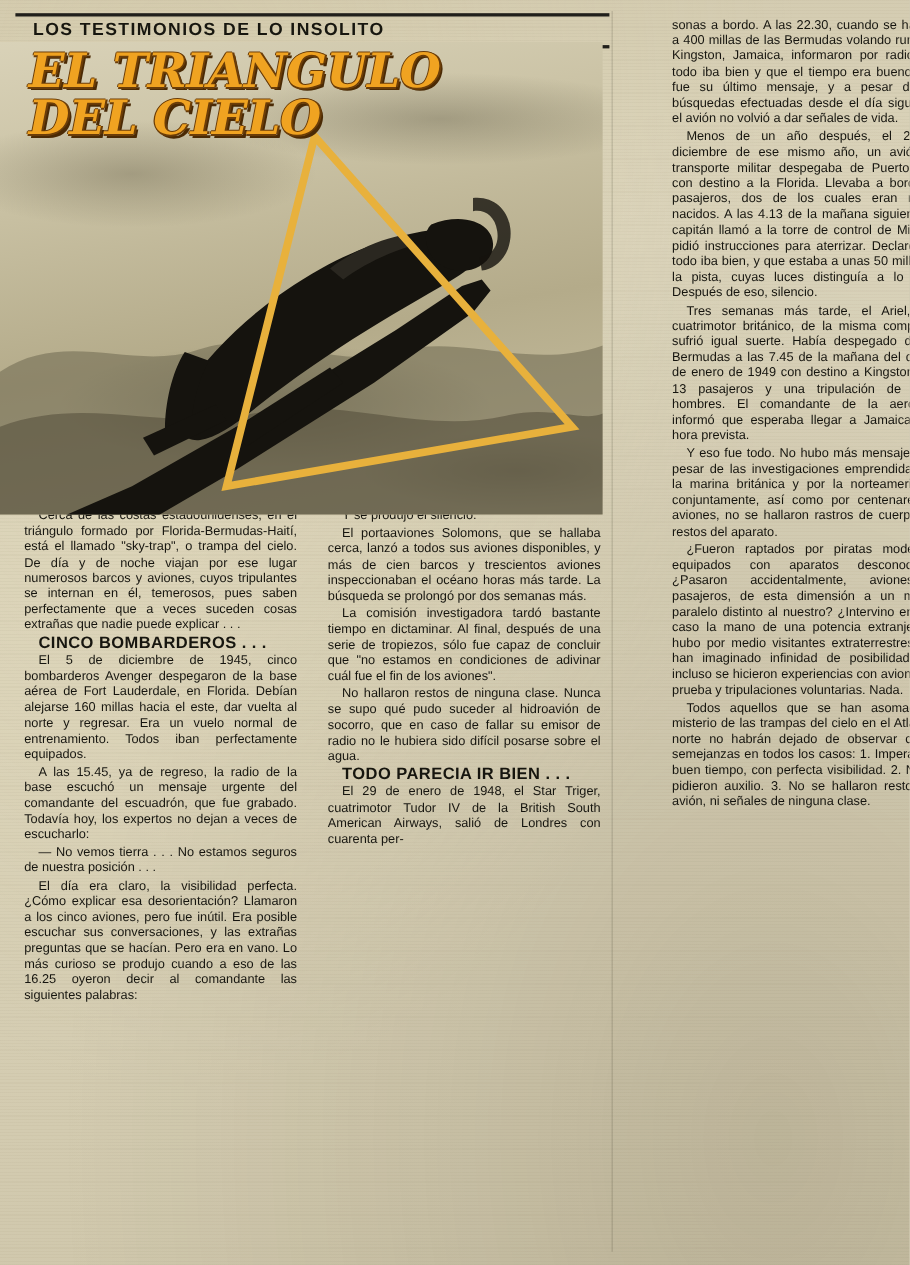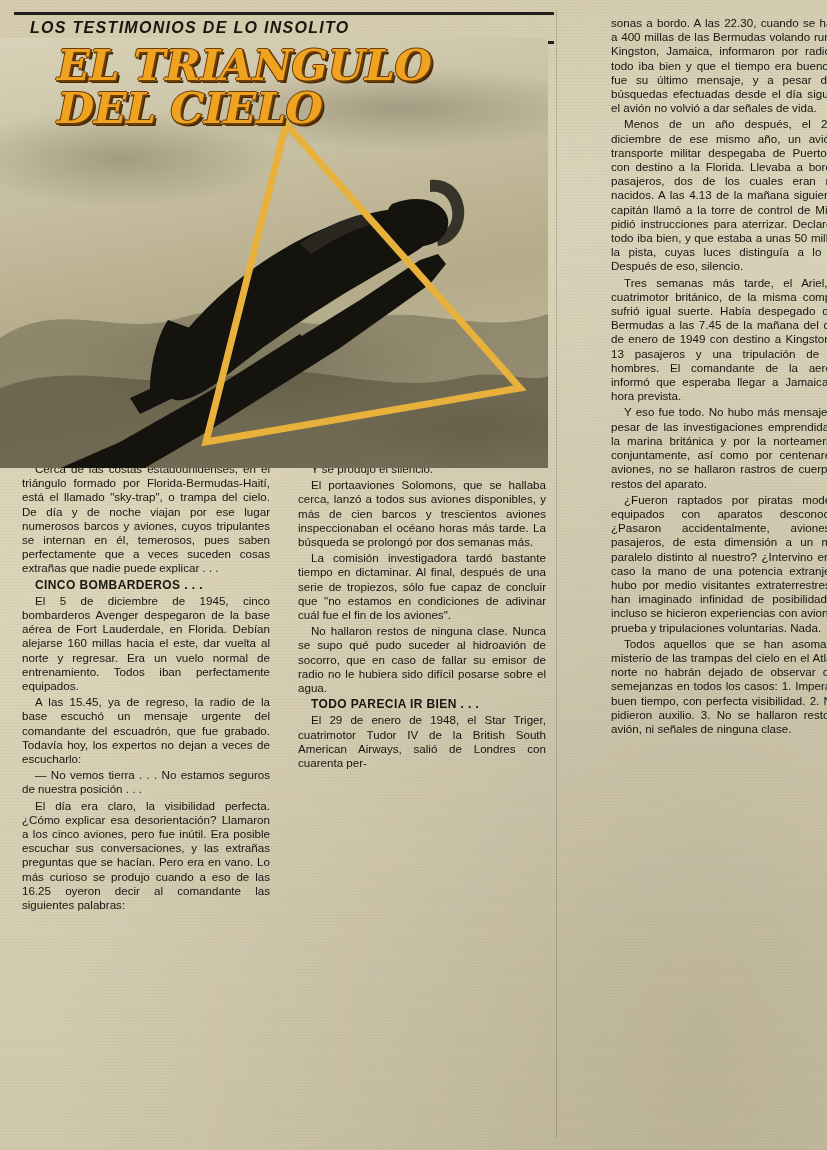--- a/index.html
+++ b/index.html
@@ -32,38 +32,36 @@
   .topbar {
     position: absolute;
     left: 14px;
     top: 12px;
     width: 540px;
     height: 26px;
     border-top: 3px solid #201f1b;
     border-bottom: 3px solid #201f1b;
     display: flex;
     align-items: center;
-    font-style: italic;
   }
   .kicker {
     font-weight: bold;
     font-size: 16px;
     letter-spacing: 1.3px;
     color: #17160f;
     padding-left: 16px;
     font-family: "Liberation Sans", sans-serif;
   }
   
   .headline {
     position: absolute;
     left: 26px;
     top: 46px;
     width: 320px;
     z-index: 6;
-    margin-left: 31px;
   }
   .headline .hl {
     font-family: "DejaVu Serif", serif;
     font-weight: bold;
     font-style: italic;
     font-size: 43px;
     line-height: 0.92;
     letter-spacing: -0.5px;
     color: #f0a321;
     text-shadow:
@@ -109,21 +107,21 @@
     text-align: justify;
     color: #16150f;
   }
   .col p {
     margin: 0 0 2px 0;
     text-indent: 13px;
   }
   .col p.noind { text-indent: 0; }
   .subhead {
     font-weight: bold;
-    font-size: 12px;
+    font-size: 15px;
     letter-spacing: 0.4px;
     margin: 10px 0 5px 0;
     text-indent: 0;
     color: #17160f;
   }
   #col1 { left: 22px;  top: 462px; width: 248px; }
   #col2 { left: 298px; top: 462px; width: 248px; }
   #col3 { left: 566px; top: 16px;  width: 246px; margin-left: 45px; }
 
   .rule-v {

